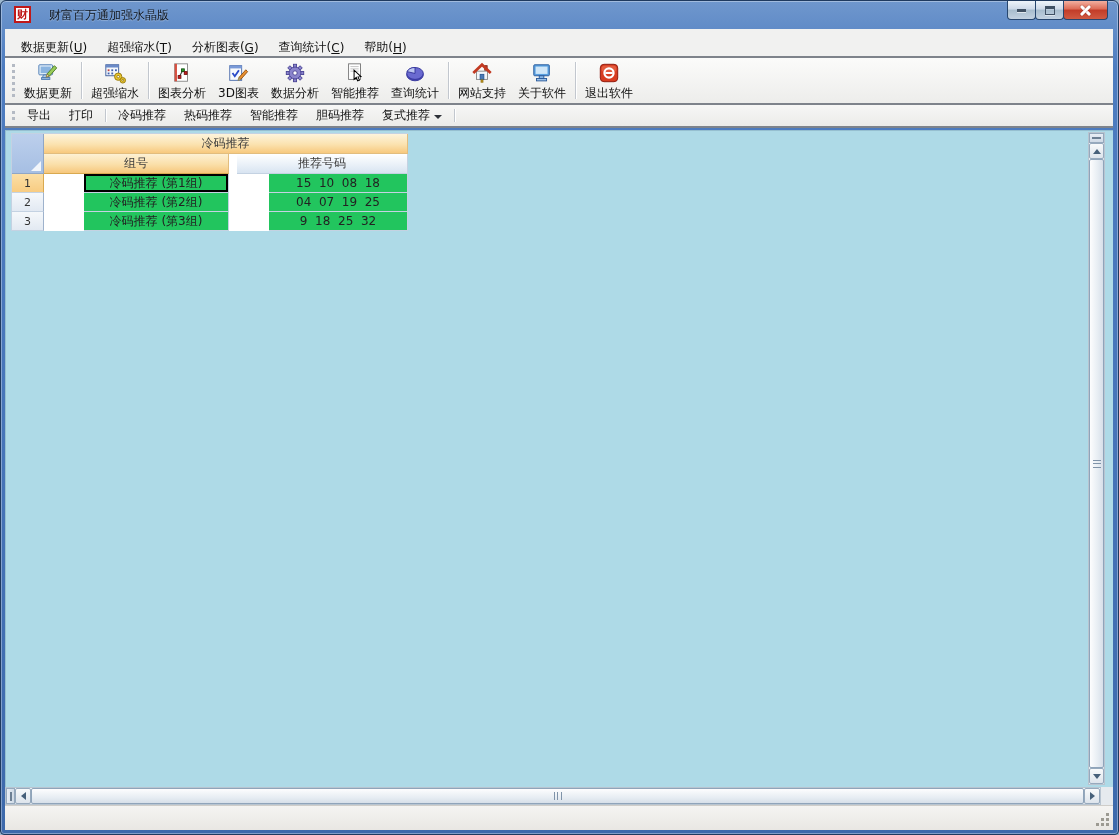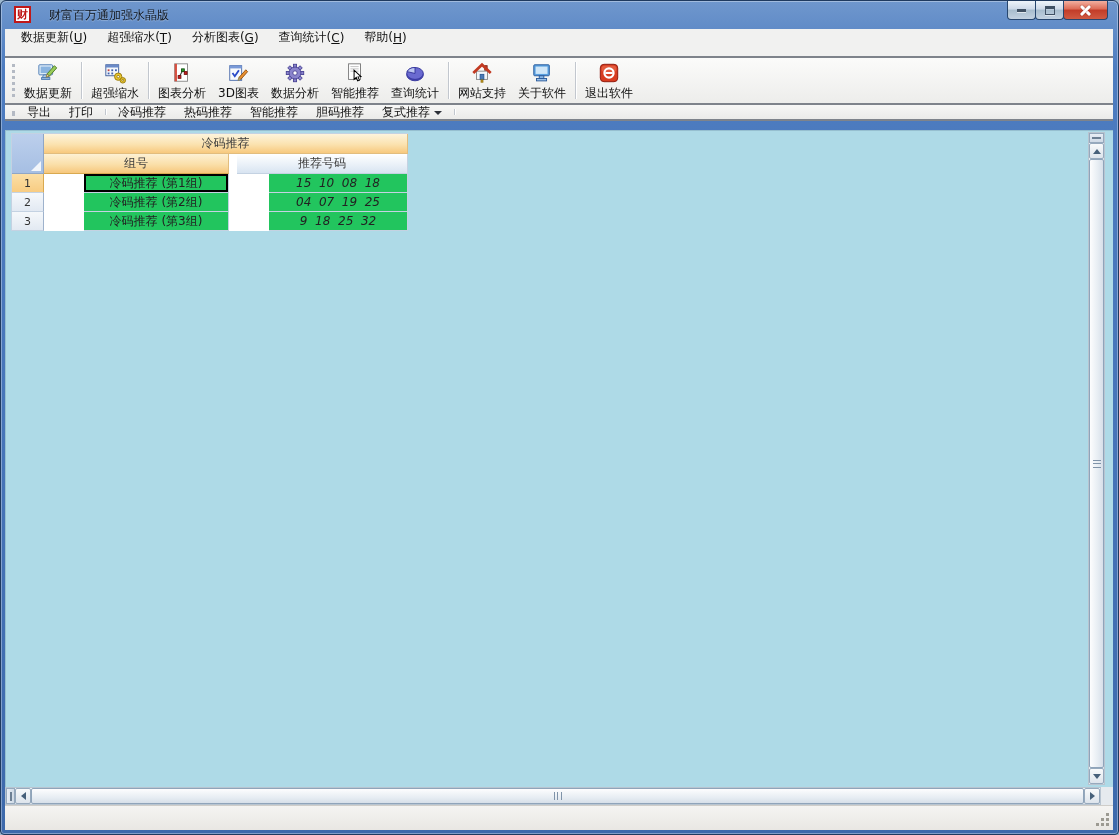--- a/index.html
+++ b/index.html
@@ -20,31 +20,31 @@
     display:flex;align-items:center;justify-content:center;cursor:pointer;margin-left:-1px;}
   .wbtn.min,.wbtn.max{width:29px;}
   .wbtn.close{width:45px;background:linear-gradient(180deg,#f2b0a0 0%,#dd6a55 45%,#c23c28 50%,#d05a42 100%);}
   .glyph-min{width:9px;height:3px;background:#3f5063;box-shadow:0 1px 0 rgba(255,255,255,.6);}
   .glyph-max{width:10px;height:9px;border:1px solid #3f5063;border-top:3px solid #3f5063;background:transparent;box-shadow:0 1px 0 rgba(255,255,255,.5);}
   .glyph-close{position:relative;width:11px;height:11px;}
   .glyph-close::before,.glyph-close::after{content:"";position:absolute;left:-1px;top:4px;width:13px;height:3px;background:#fff;border-radius:1px;box-shadow:0 0 1px #7a1408;}
   .glyph-close::before{transform:rotate(45deg);}
   .glyph-close::after{transform:rotate(-45deg);}
   
-  .menubar{position:absolute;left:4px;top:28px;width:1108px;height:27px;background:#f1f1f0;display:flex;align-items:flex-start;padding-left:6px;}
+  .menubar{position:absolute;left:4px;top:28px;width:1108px;height:27px;background:#f1f1f0;display:flex;align-items:flex-end;padding-left:6px;}
   .menu-item{display:flex;align-items:center;padding:0 10px;font-size:12px;color:#111;cursor:default;}
   .menu-item .hotkey{text-decoration:underline;}
   .toolbar{position:absolute;left:4px;top:55px;width:1108px;height:49px;background:linear-gradient(180deg,#fbfbfa,#ededeb);
     border-top:2px solid #7e838b;border-bottom:2px solid #7e838b;display:flex;align-items:stretch;padding-left:3px;}
   .tgrip{width:0;margin:6px 3px 6px 4px;border-left:3px dotted #b4bac4;}
   .tb-btn{display:flex;flex-direction:column;align-items:center;justify-content:flex-start;
     padding:4px 6px 1px;font-size:12px;color:#111;cursor:pointer;min-width:48px;}
   .tb-btn svg{width:24px;height:24px;margin-bottom:1px;}
   .tb-sep{width:1px;background:#c2c7ce;box-shadow:1px 0 0 #ffffff;margin:4px 3px;}
-  .toolbar2{position:absolute;left:4px;top:104px;width:1108px;height:16px;background:linear-gradient(180deg,#f7f7f6,#ebebe9);
+  .toolbar2{position:absolute;left:4px;top:104px;width:1108px;height:23px;background:linear-gradient(180deg,#f7f7f6,#ebebe9);
     border-bottom:2px solid #7e838b;display:flex;align-items:stretch;padding-left:3px;}
   .tb2-btn{display:flex;align-items:center;gap:4px;padding:0 9px;font-size:12px;color:#111;cursor:pointer;}
   .tb2-sep{width:1px;background:#c2c7ce;box-shadow:1px 0 0 #ffffff;margin:4px 3px;}
   .dd-arrow{width:0;height:0;border-left:4px solid transparent;border-right:4px solid transparent;border-top:4px solid #2d3138;margin-top:2px;}
   
   .content{position:absolute;left:4px;top:129px;width:1108px;height:657px;background:var(--content-bg,#aedae7);
     box-shadow:inset 1px 1px 0 rgba(80,110,140,.25);}
   
   .grid{position:absolute;left:6px;top:3px;display:grid;
     grid-template-columns:32px 185px 179px;grid-template-rows:20px 20px 19px 19px 19px;
@@ -56,21 +56,21 @@
     border-left:10px solid transparent;border-bottom:10px solid #f2f6fb;}
   .g-title{grid-column:2/4;grid-row:1;background:linear-gradient(180deg,#fdf4dc 0%,#fbe2af 55%,#f7c97e 100%);
     border-right:1px solid #e2bd7e;border-bottom:1px solid #e2bd7e;color:#3c3c3c;}
   .g-colhead-sel{grid-column:2;grid-row:2;background:linear-gradient(180deg,#fdf1d4 0%,#fadfa9 55%,#f6c77c 100%);
     border-right:1px solid #e2bd7e;border-bottom:1px solid #d9a94f;color:#3c3c3c;}
   .g-colhead{grid-column:3;grid-row:2;background:linear-gradient(180deg,#ffffff 0%,#eaf1f8 55%,#d8e4f1 100%);color:#3c3c3c;margin-left:8px;}
   .rowhead{background:linear-gradient(180deg,#f5f8fb,#e2e9f2);border-right:1px solid #9eb2cc;color:#333;font-size:11px;}
   .rowhead.sel{background:linear-gradient(180deg,#fbdfa6,#f8cc82);border-right:1px solid #d9a94f;}
   .dcell{background:#22c55e;margin-left:40px;}
   .dcell.selected{box-shadow:inset 0 0 0 2px #000;}
-  .numcell{white-space:pre;font-style:italic;}
+  .numcell{white-space:pre;}
   
   .vscroll{position:absolute;top:2px;bottom:2px;right:8px;width:17px;display:flex;flex-direction:column;
     background:linear-gradient(90deg,#f2f5f8,#dde4eb);border:1px solid #b8c4d0;}
   .sbtn{flex:0 0 16px;border:1px solid #96a9bd;border-radius:2px;background:linear-gradient(180deg,#f8fafb,#dde4ec);
     display:flex;align-items:center;justify-content:center;cursor:pointer;}
   .vsplit{flex:0 0 10px;background:linear-gradient(180deg,#e8eef5,#cfdae6);border:1px solid #96a9bd;display:flex;align-items:center;justify-content:center;}
   .vsplit i{display:block;width:9px;height:2px;background:#6c7f93;}
   .vthumb{flex:1 1 auto;margin:0;border:1px solid #8fa4ba;border-radius:2px;
     background:linear-gradient(90deg,#fdfdfe 0%,#e7edf3 60%,#d7dfe9 100%);position:relative;cursor:pointer;}
   .vthumb .grip{position:absolute;left:50%;top:50%;transform:translate(-50%,-50%);width:8px;height:8px;

